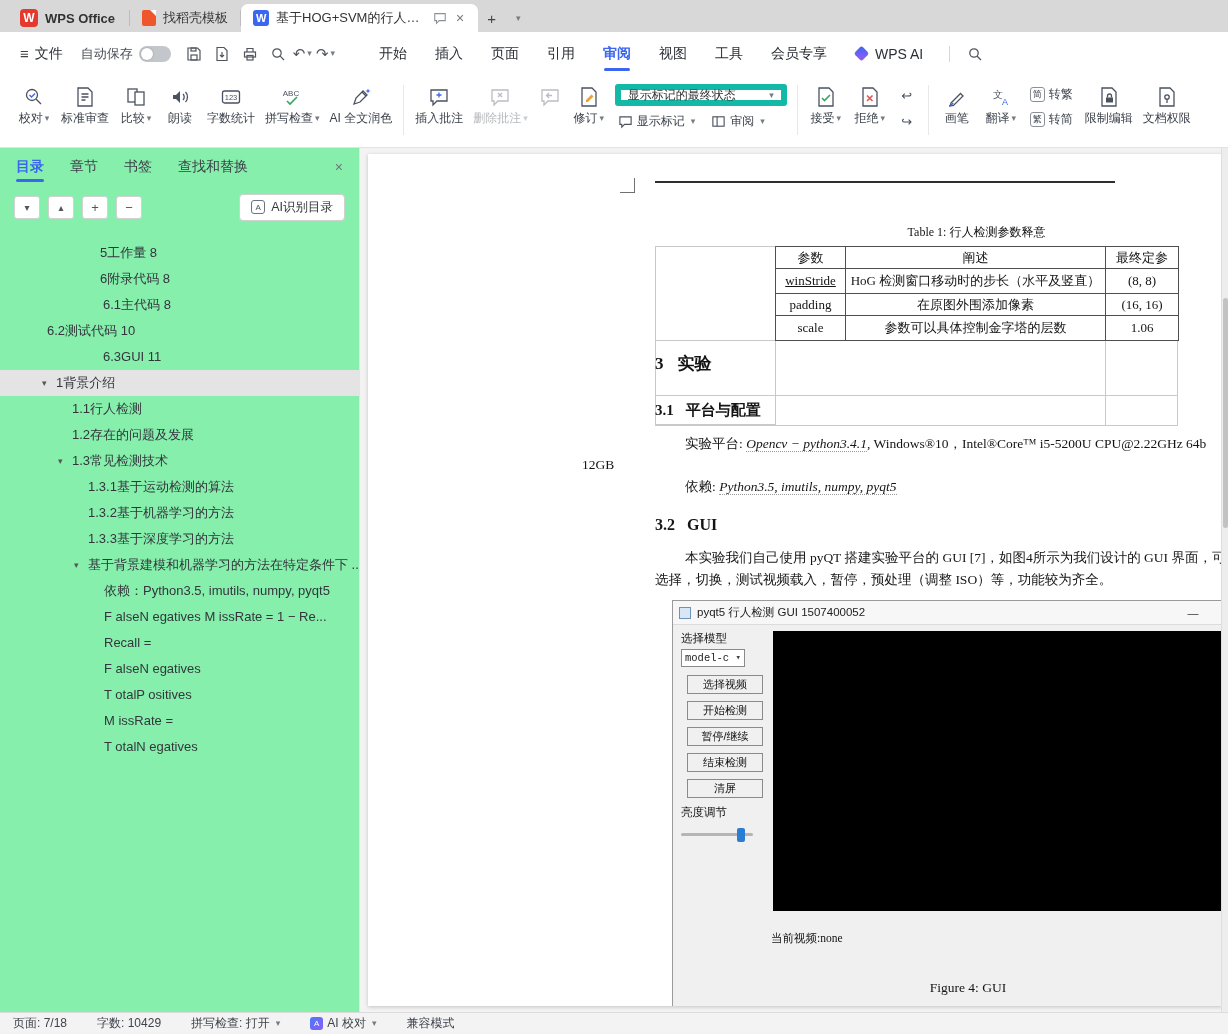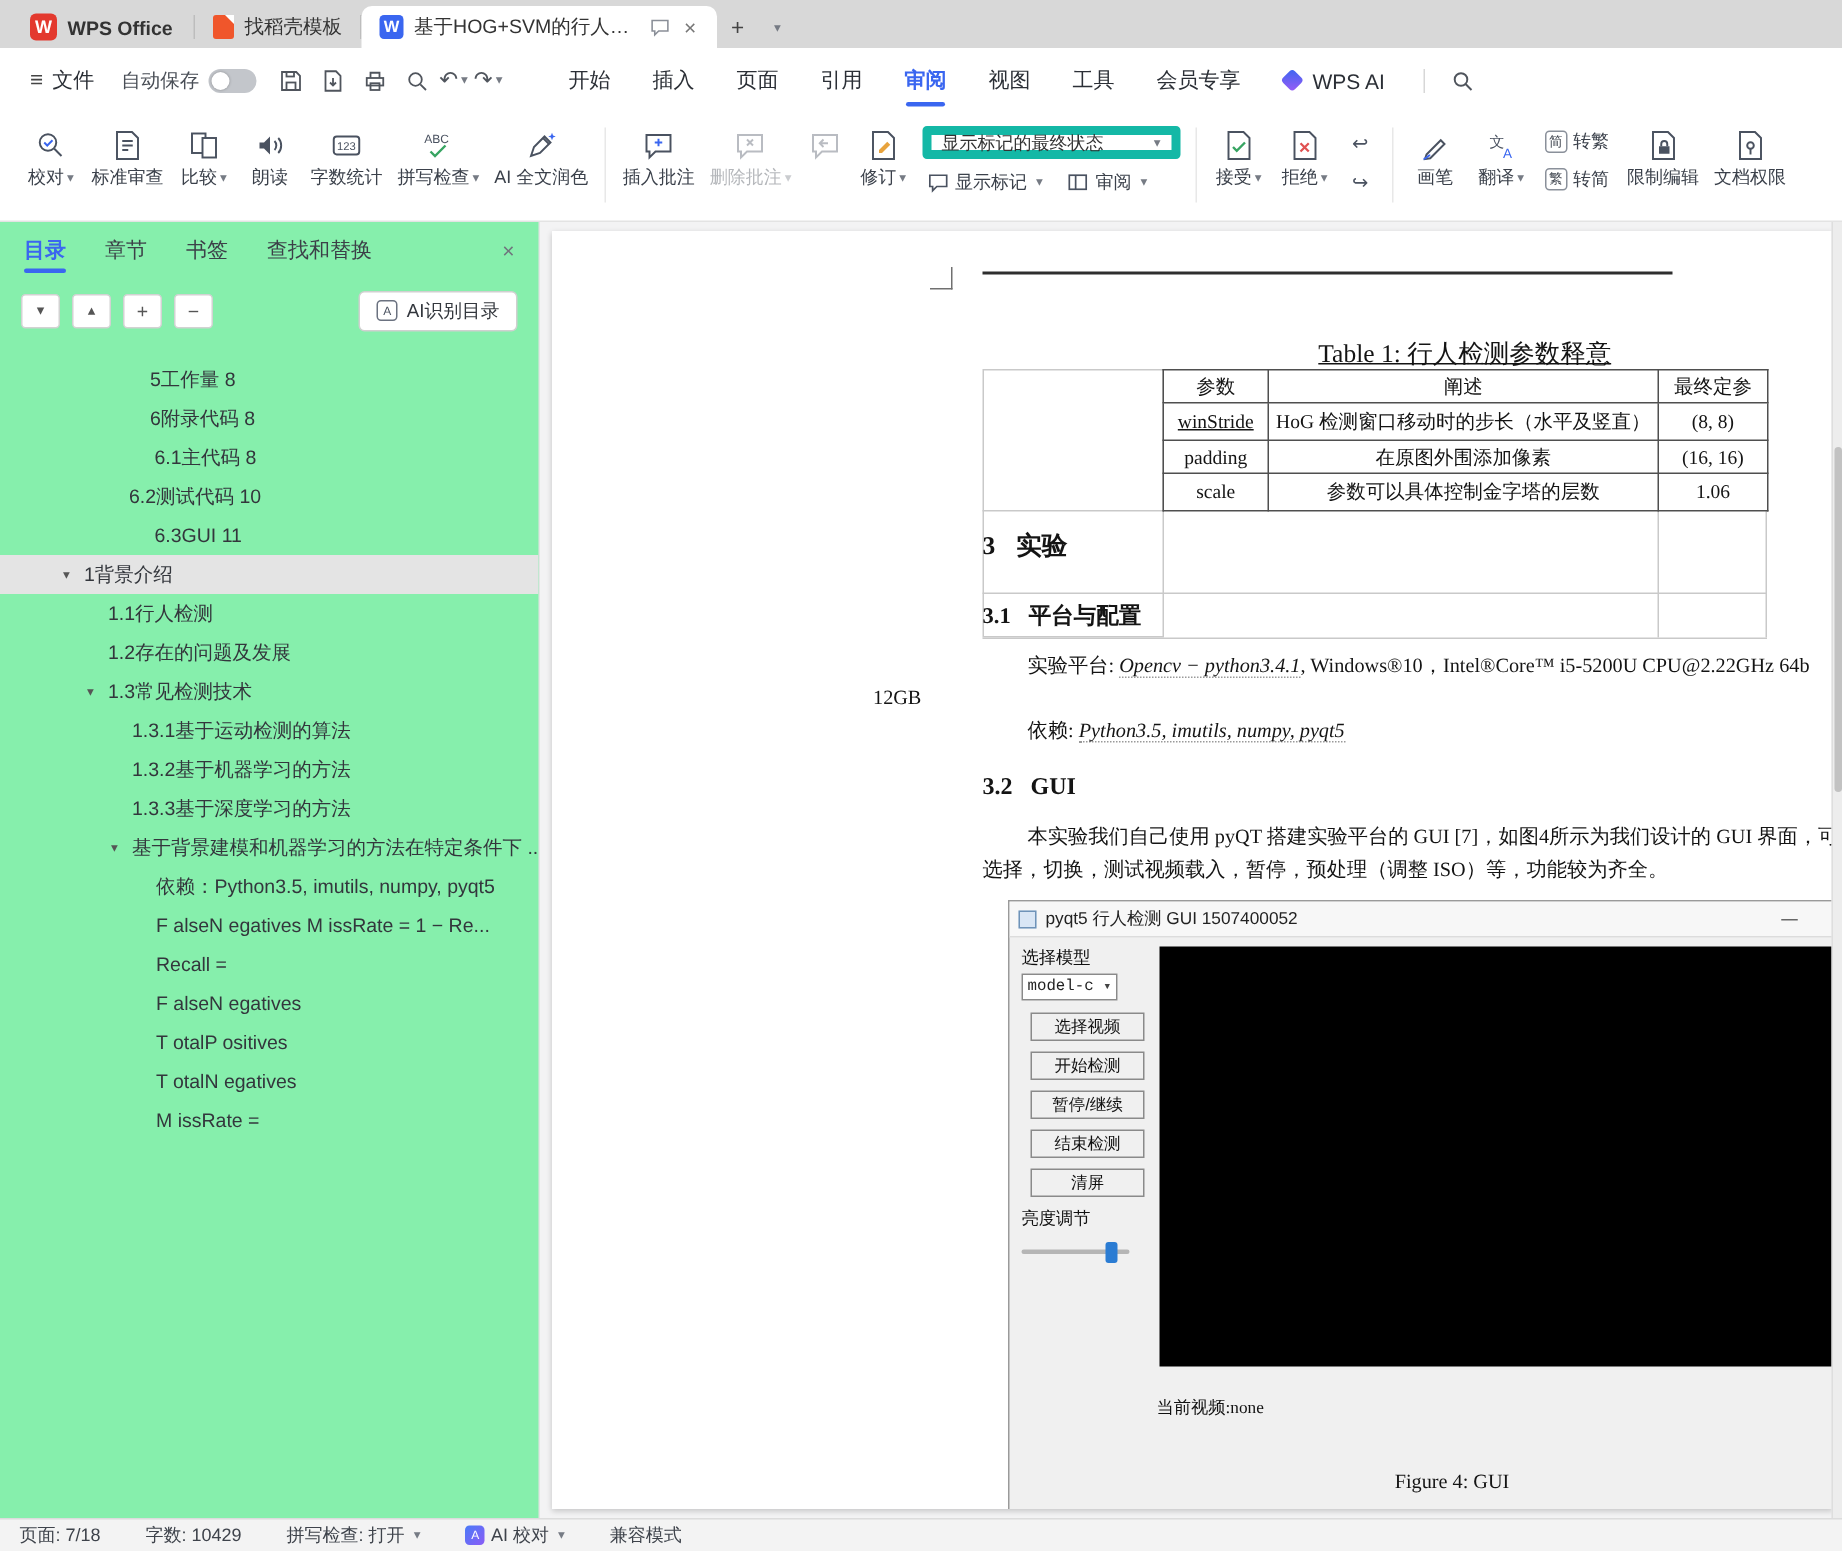--- a/index.html
+++ b/index.html
@@ -69,21 +69,21 @@
 .ti{height:26px;line-height:26px;position:relative;white-space:nowrap;cursor:pointer;overflow:hidden;}
 .ti.selected{background:#e4e4e4;}
 .ti .arrow{position:absolute;top:0;font-size:9px;color:#555;}
 
 
 .docarea{flex:1;position:relative;background:#f3f3f4;overflow:hidden;}
 .page{position:absolute;left:8px;top:6px;width:854px;height:852px;background:#fff;box-shadow:0 1px 4px rgba(0,0,0,.2);overflow:hidden;font-family:"Liberation Serif",serif;color:#141414;}
 .abs{position:absolute;}
 .cornermark{width:15px;height:15px;border-right:1px solid #707070;border-bottom:1px solid #707070;}
 .toprule{border-top:2px solid #2e2e2e;}
-.tcaption{font-size:17px;text-decoration:underline;text-align:center;}
+.tcaption{font-size:12px;text-align:center;}
 .ptable{border-collapse:collapse;table-layout:fixed;}
 .ptable td{border:1px solid #4f4f4f;text-align:center;font-size:13px;padding:0 2px;overflow:hidden;white-space:nowrap;}
 .h3a{font-size:17px;font-weight:bold;}
 .h3b{font-size:15px;font-weight:bold;}
 .snum{margin-right:14px;}
 .ptxt{font-size:13.5px;white-space:nowrap;}
 .mi{font-style:italic;border-bottom:1px dotted #9a9a9a;}
 .dep{font-style:italic;border-bottom:1px dotted #9a9a9a;}
 .uline{text-decoration:underline;}
 .fcaption{font-size:13.5px;text-align:center;}
@@ -471,21 +471,21 @@
         <div class="sq-btn" style="font-size:13px;">−</div>
         <div class="ai-btn">
           <span class="ai-badge">A</span>
           <span>AI识别目录</span>
         </div>
       </div>
       <div class="sb-tree">
         <div class="ti" style="padding-left:100px;">5工作量 8</div>
         <div class="ti" style="padding-left:100px;">6附录代码 8</div>
         <div class="ti" style="padding-left:103px;">6.1主代码 8</div>
-        <div class="ti" style="padding-left:86px;">6.2测试代码 10</div>
+        <div class="ti" style="padding-left:47px;">6.2测试代码 10</div>
         <div class="ti" style="padding-left:103px;">6.3GUI 11</div>
         <div class="ti selected" style="padding-left:56px;">
           <span class="arrow" style="left:42px;">▾</span>
           <span>1背景介绍</span>
         </div>
         <div class="ti" style="padding-left:72px;">1.1行人检测</div>
         <div class="ti" style="padding-left:72px;">1.2存在的问题及发展</div>
         <div class="ti" style="padding-left:72px;">
           <span class="arrow" style="left:58px;">▾</span>
           <span>1.3常见检测技术</span>
@@ -495,22 +495,22 @@
         <div class="ti" style="padding-left:88px;">1.3.3基于深度学习的方法</div>
         <div class="ti" style="padding-left:88px;">
           <span class="arrow" style="left:74px;">▾</span>
           <span>基于背景建模和机器学习的方法在特定条件下 ...</span>
         </div>
         <div class="ti" style="padding-left:104px;">依赖：Python3.5, imutils, numpy, pyqt5</div>
         <div class="ti" style="padding-left:104px;">F alseN egatives M issRate = 1 − Re...</div>
         <div class="ti" style="padding-left:104px;">Recall =</div>
         <div class="ti" style="padding-left:104px;">F alseN egatives</div>
         <div class="ti" style="padding-left:104px;">T otalP ositives</div>
+        <div class="ti" style="padding-left:104px;">M issRate =</div>
         <div class="ti" style="padding-left:104px;">T otalN egatives</div>
-        <div class="ti" style="padding-left:104px;">M issRate =</div>
       </div>
     </div>
 
     <div class="docarea">
       <div class="page">
 
         <div class="abs cornermark" style="left:252px;top:24px;"></div>
         <div class="abs toprule" style="left:287px;top:27px;width:460px;"></div>
 
         <div class="abs tcaption" style="left:407px;top:70px;width:403px;">Table 1: 行人检测参数释意</div>

